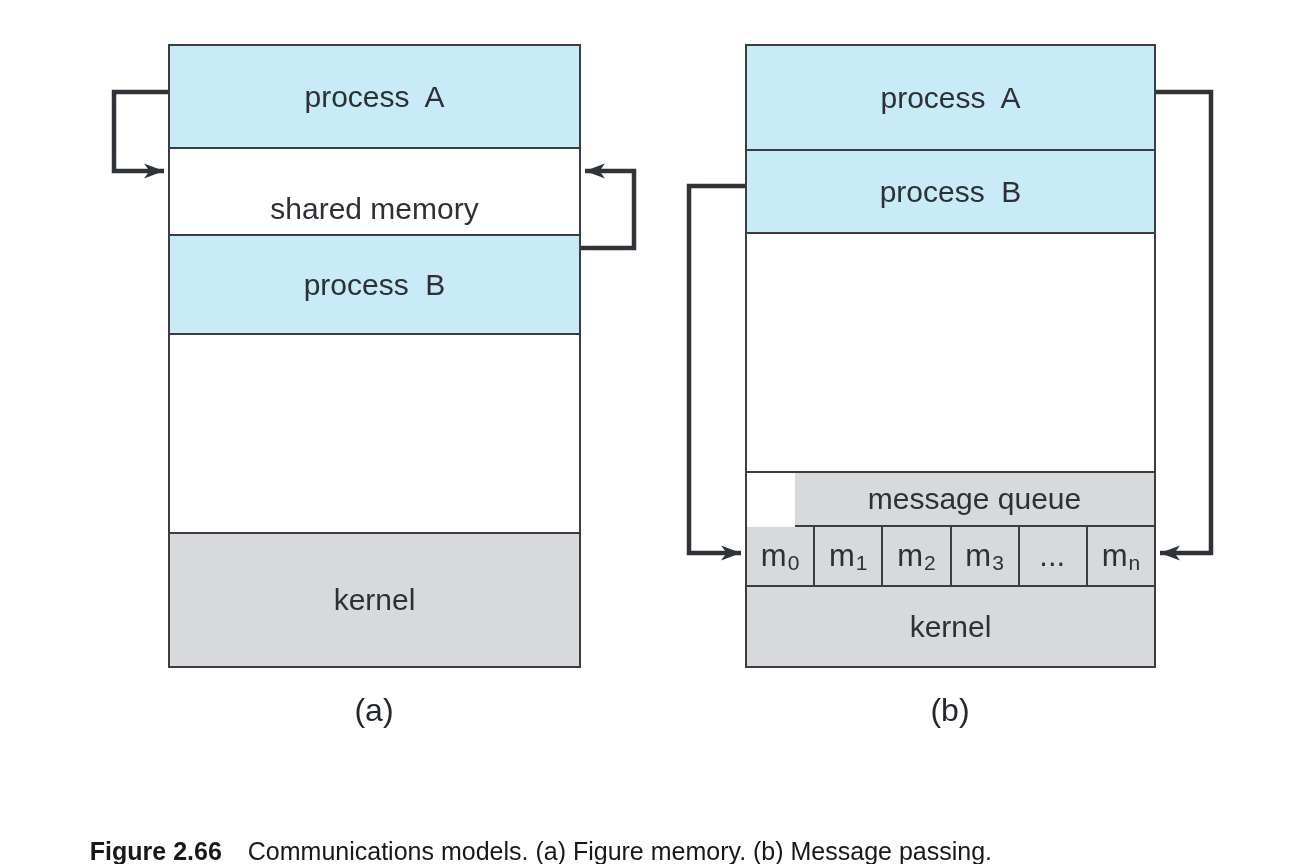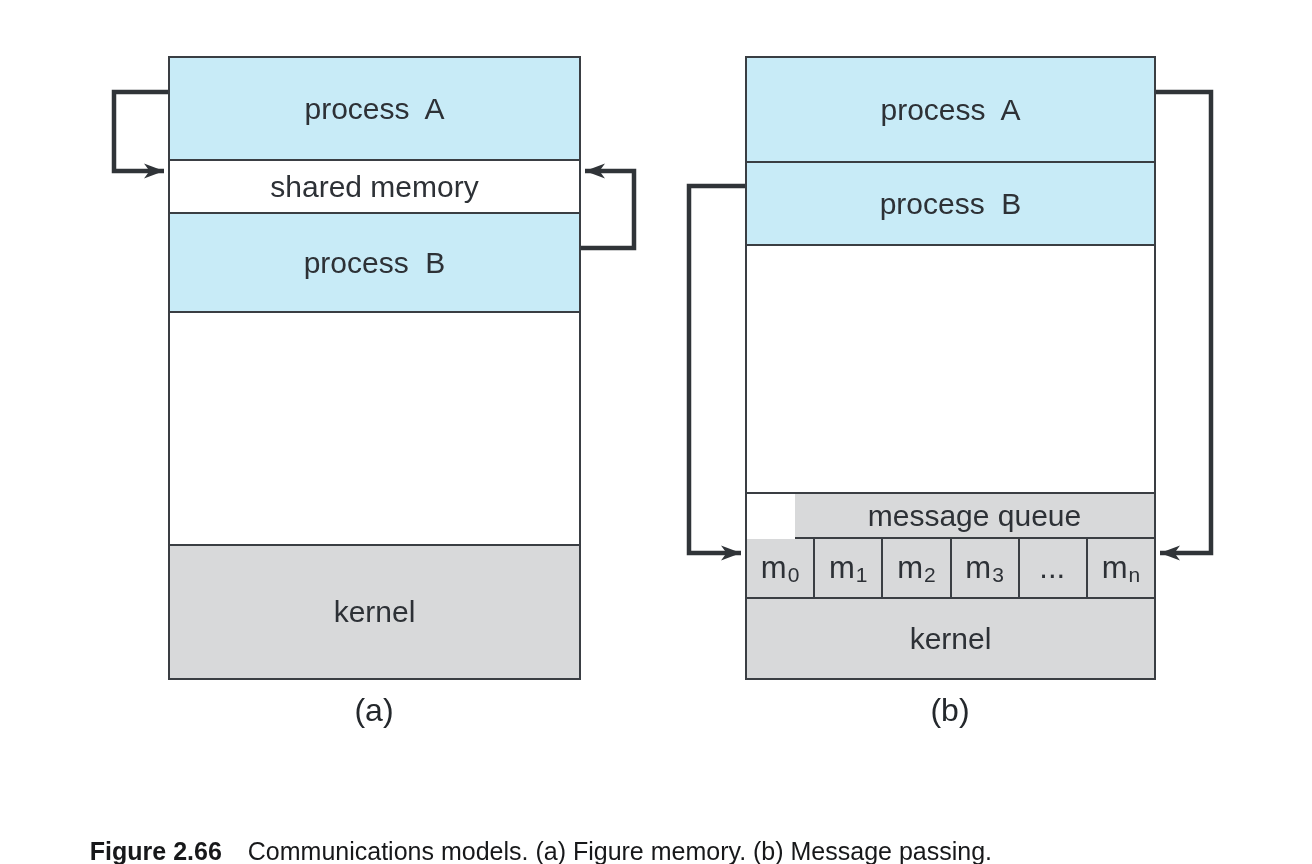--- a/index.html
+++ b/index.html
@@ -16,21 +16,21 @@
     overflow: hidden;
   }
   .arrows {
     position: absolute;
     left: 0; top: 0;
     width: 1312px; height: 864px;
     pointer-events: none;
   }
   .model-box {
     position: absolute;
-    top: 56px;
+    top: 44px;
     height: 624px;
     border: 2px solid #3a3e43;
     background: #ffffff;
     display: flex;
     flex-direction: column;
   }
   .box-a { left: 168px; width: 413px; }
   .box-b { left: 745px; width: 411px; }
   .row {
     display: flex;
@@ -44,28 +44,28 @@
     color: #2d3136;
   }
   .blue { background: #c8ebf7; }
   .gray { background: #d8d9da; }
   .white { background: #ffffff; }
   .bb { border-bottom: 2px solid #3a3e43; }
   .filler { flex: 1 1 auto; }
 
   
   .a-proc-a   { height: 103px; }
-  .a-shared   { height: 53px; }
+  .a-shared   { height: 53px; margin-top: 34px; }
   .a-proc-b   { height: 99px; }
   .a-kernel   { flex: 0 0 132px; }
 
   
   .b-proc-a   { height: 105px; }
   .b-proc-b   { height: 83px; }
-  .b-queue    { height: 45px; margin-left: 48px; }
+  .b-queue    { height: 54px; margin-left: 48px; }
   .b-cells    { height: 60px; display: flex; flex-direction: row; padding: 0; }
   .b-kernel   { flex: 0 0 79px; }
 
   .mcell {
     flex: 1 1 0;
     display: flex;
     align-items: center;
     justify-content: center;
     background: #d8d9da;
     border-right: 2px solid #3a3e43;

